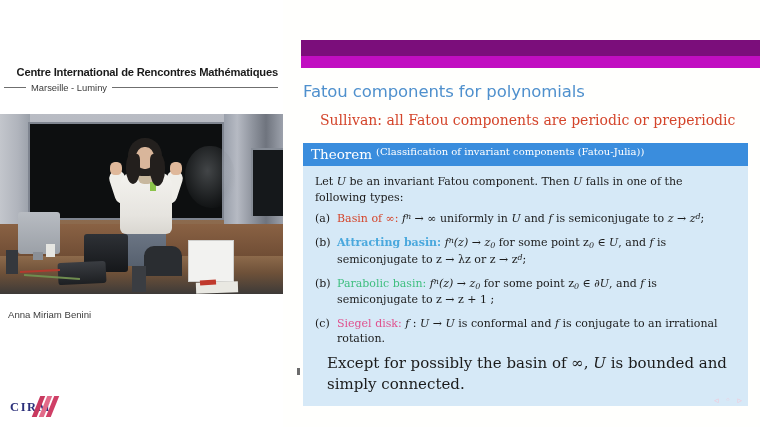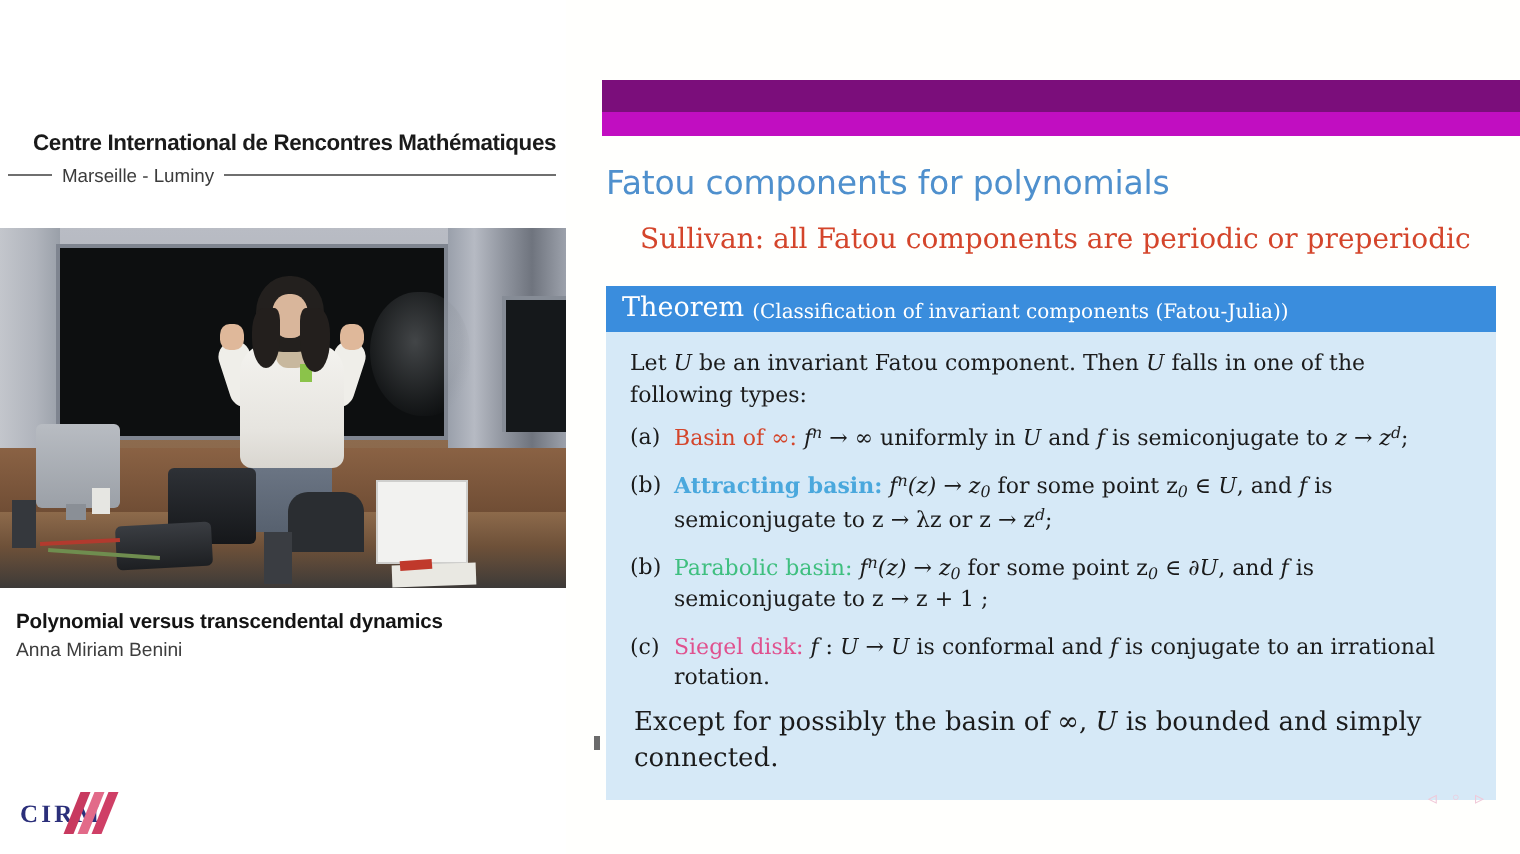--- a/index.html
+++ b/index.html
@@ -300,21 +300,21 @@
     position: absolute;
     left: 20px; top: 143px;
     width: 445px;
   }
   #theorem-header {
     background: #3a8ddd;
     color: #ffffff;
     padding: 3px 8px 4px 8px;
     font-family: "DejaVu Serif", serif;
     display: flex;
-    align-items: flex-end;
+    align-items: flex-start;
     gap: 4px;
   }
   #theorem-word {
     font-size: 13.5px;
     font-weight: normal;
   }
   #theorem-paren {
     font-size: 10px;
   }
   #theorem-body {
@@ -355,23 +355,23 @@
     font-size: 11px;
     line-height: 1.42;
     color: #1b1b1b;
   }
   .kw-basin-inf { color: #d4452b; }
   .kw-attracting { color: #4aa8dd; font-weight: bold; }
   .kw-parabolic { color: #3fbf7f; }
   .kw-siegel { color: #e0518e; }
 
   #theorem-closing {
-    margin: 6px 0 0 2px;
+    margin: 6px 0 0 12px;
     font-family: "DejaVu Serif", serif;
-    font-size: 13px;
+    font-size: 15px;
     color: #1b1b1b;
   }
 
   
   #nav-symbols {
     position: absolute;
     right: 16px; bottom: 22px;
     font-family: "DejaVu Sans", sans-serif;
     font-size: 9px;
     color: #f0c8d8;
@@ -432,21 +432,20 @@
     <div class="vf-spk1"></div>
     <div class="vf-spk2"></div>
     <div class="vf-cup"></div>
     <div class="vf-cable"></div>
     <div class="vf-cable2"></div>
     <div class="vf-paper"></div>
     <div class="vf-red"></div>
   </div>
 
   <div id="talk-caption">
-    <div id="talk-title">Polynomial versus transcendental dynamics</div>
     <div id="talk-speaker">Anna Miriam Benini</div>
   </div>
 
   <div id="cirm-logo">
     <div id="cirm-logo-text">CIRM</div>
     <div class="logo-slash s1"></div>
     <div class="logo-slash s2"></div>
     <div class="logo-slash s3"></div>
   </div>
 </div>

